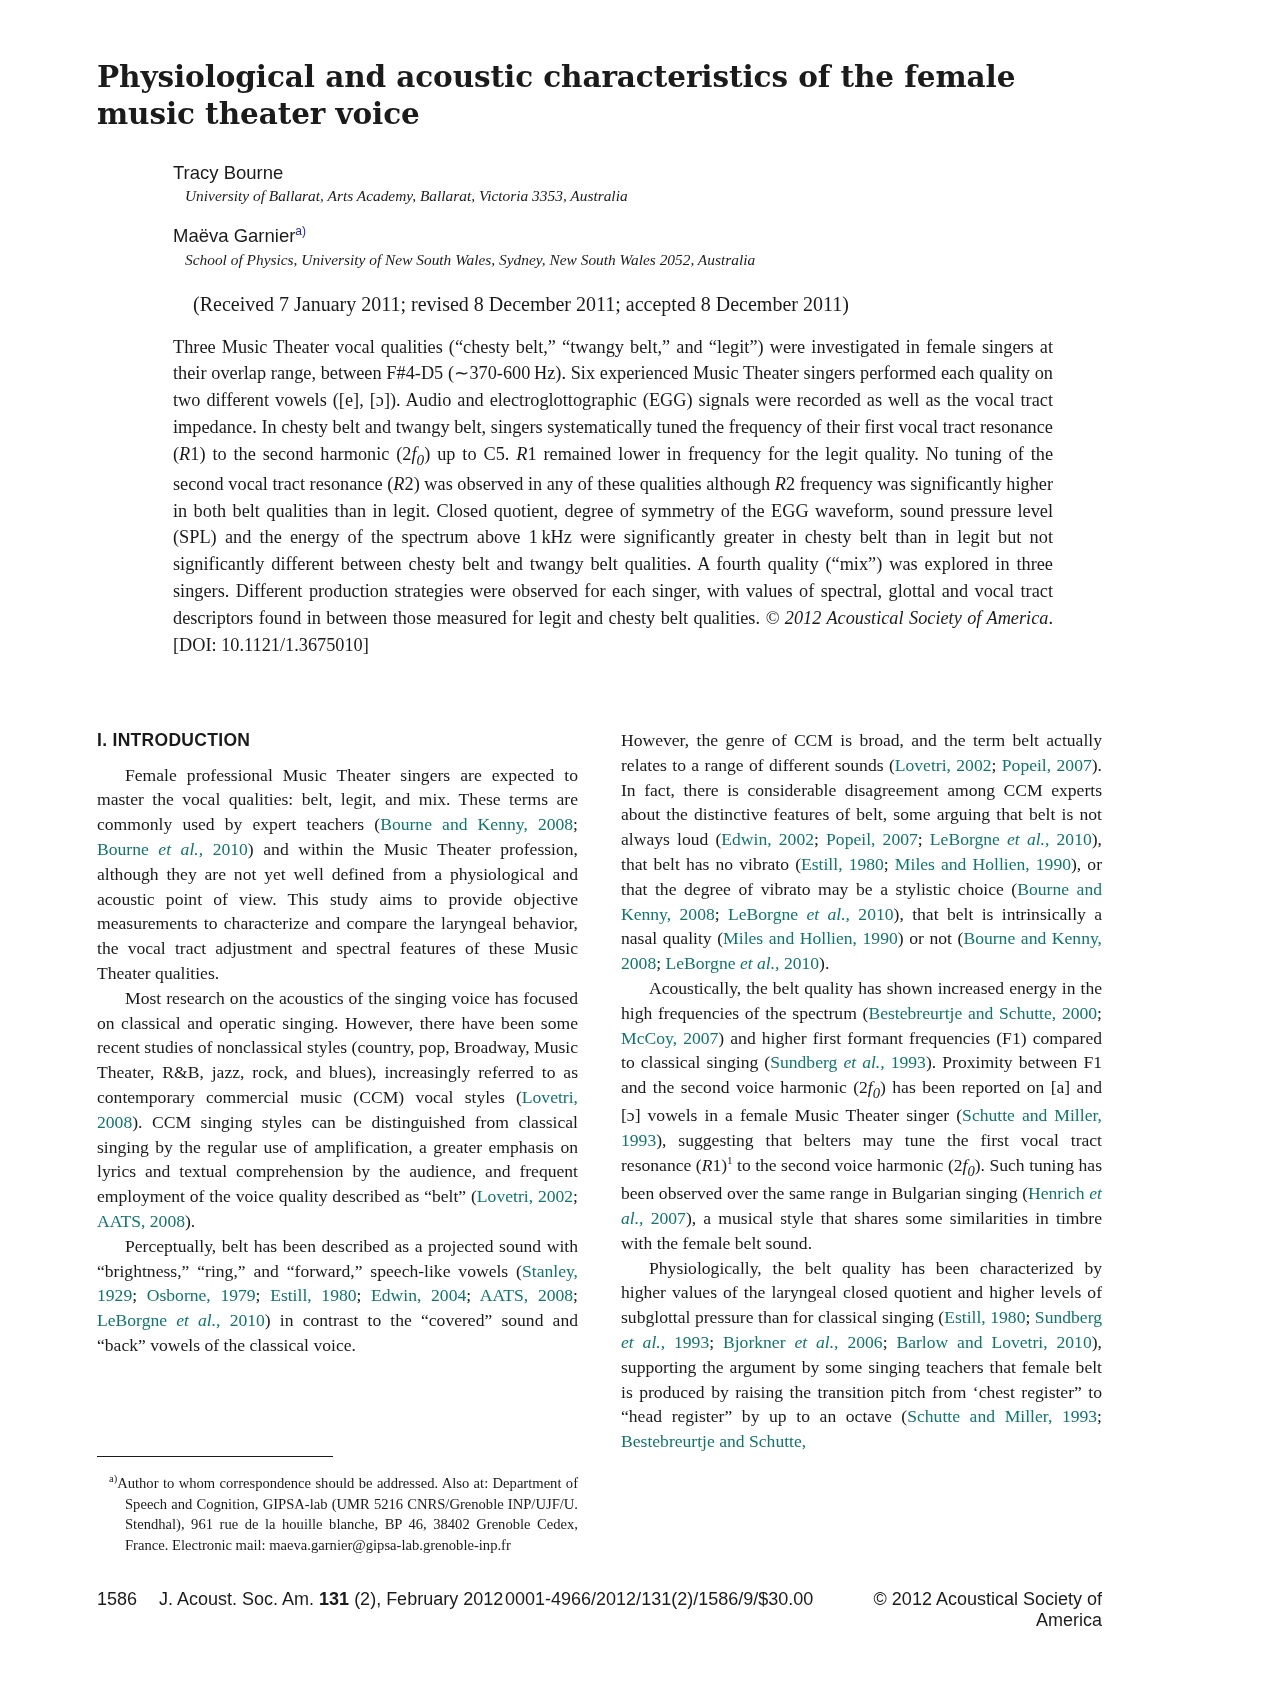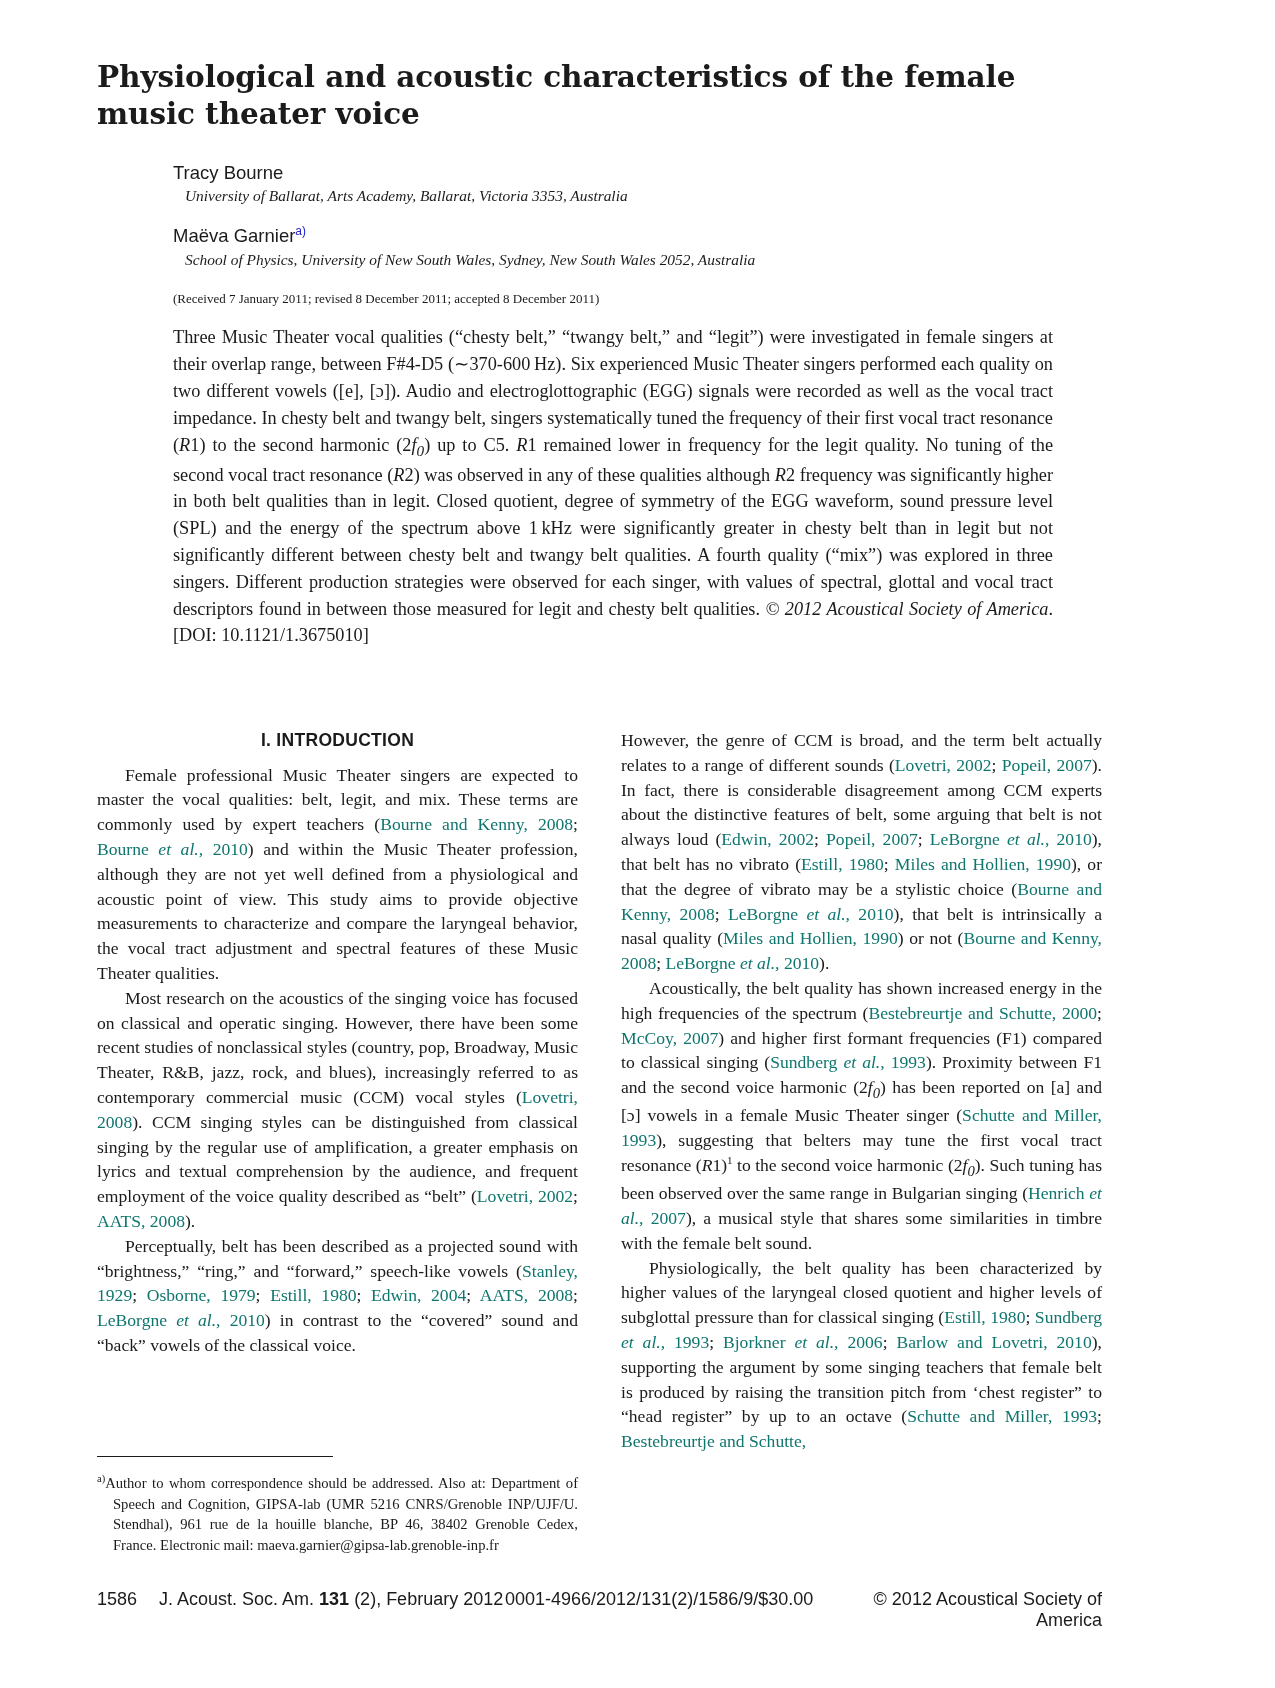--- a/index.html
+++ b/index.html
@@ -60,23 +60,23 @@
     font-style: italic;
     font-size: 15.4px;
     line-height: 1.3;
     margin: 2px 0 0 12px;
     color: #1b1b1b;
   }
   .author-gap { height: 18px; }
 
   
   .received {
-    margin-left: 76px;
+    margin-left: 96px;
     margin-top: 21px;
-    font-size: 13px;
+    font-size: 20px;
     line-height: 1.3;
   }
 
   
   .abstract {
     margin-left: 76px;
     margin-top: 17px;
     width: 880px;
     font-size: 18.3px;
     line-height: 1.465;
@@ -112,21 +112,21 @@
   }
   .col-left { left: 0; }
   .col-right { left: 524px; }
 
   h2.section {
     font-family: "Liberation Sans", sans-serif;
     font-size: 17.5px;
     font-weight: bold;
     letter-spacing: 0.3px;
     margin: 0 0 10px 0;
-    text-align: center;
+    text-align: left;
   }
   p.body {
     margin: 0;
     text-indent: 28px;
   }
   p.body.noindent { text-indent: 0; }
   a.cite {
     color: #0f766e;
     text-decoration: none;
   }
@@ -150,20 +150,21 @@
     border-top: 1.6px solid #1a1a1a;
     margin: 0 0 16px 0;
   }
   .footnote {
     font-size: 14.6px;
     line-height: 1.42;
     text-align: justify;
     text-justify: inter-word;
     padding-left: 16px;
     text-indent: -16px;
+    margin-left: 12px;
   }
   .footnote sup {
     font-size: 10.5px;
     vertical-align: super;
     line-height: 0;
   }
 
   
   .footer {
     position: absolute;

